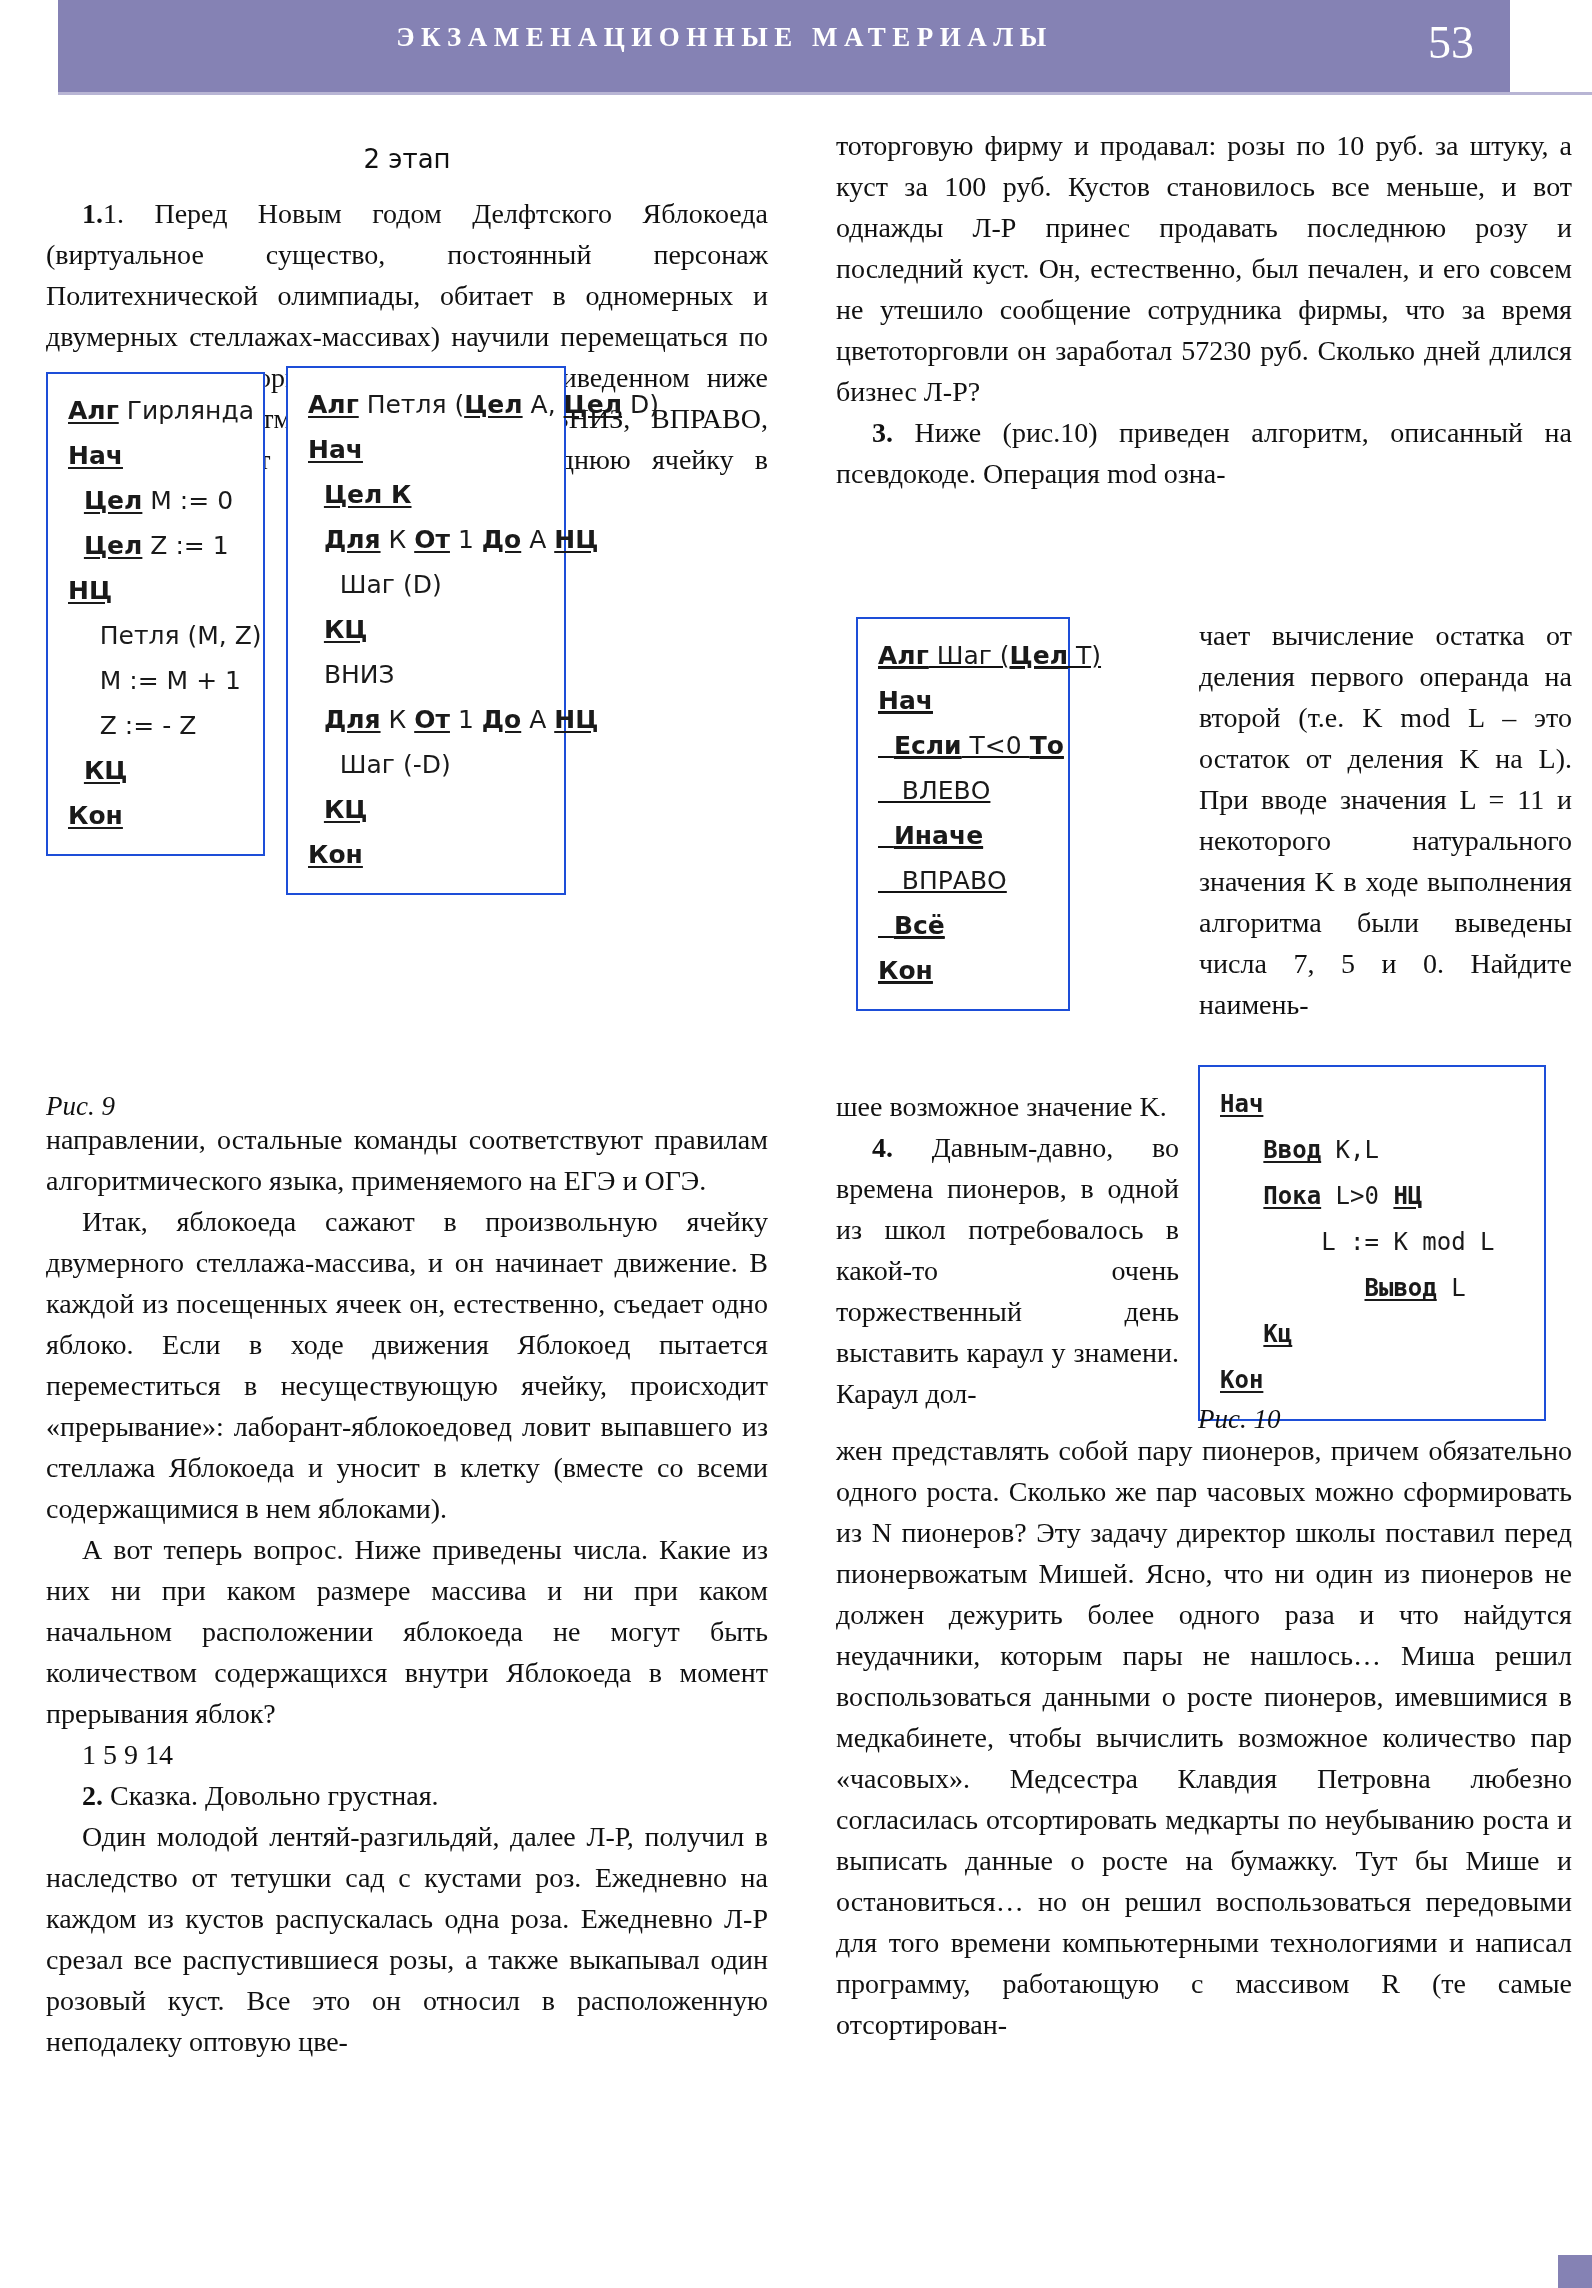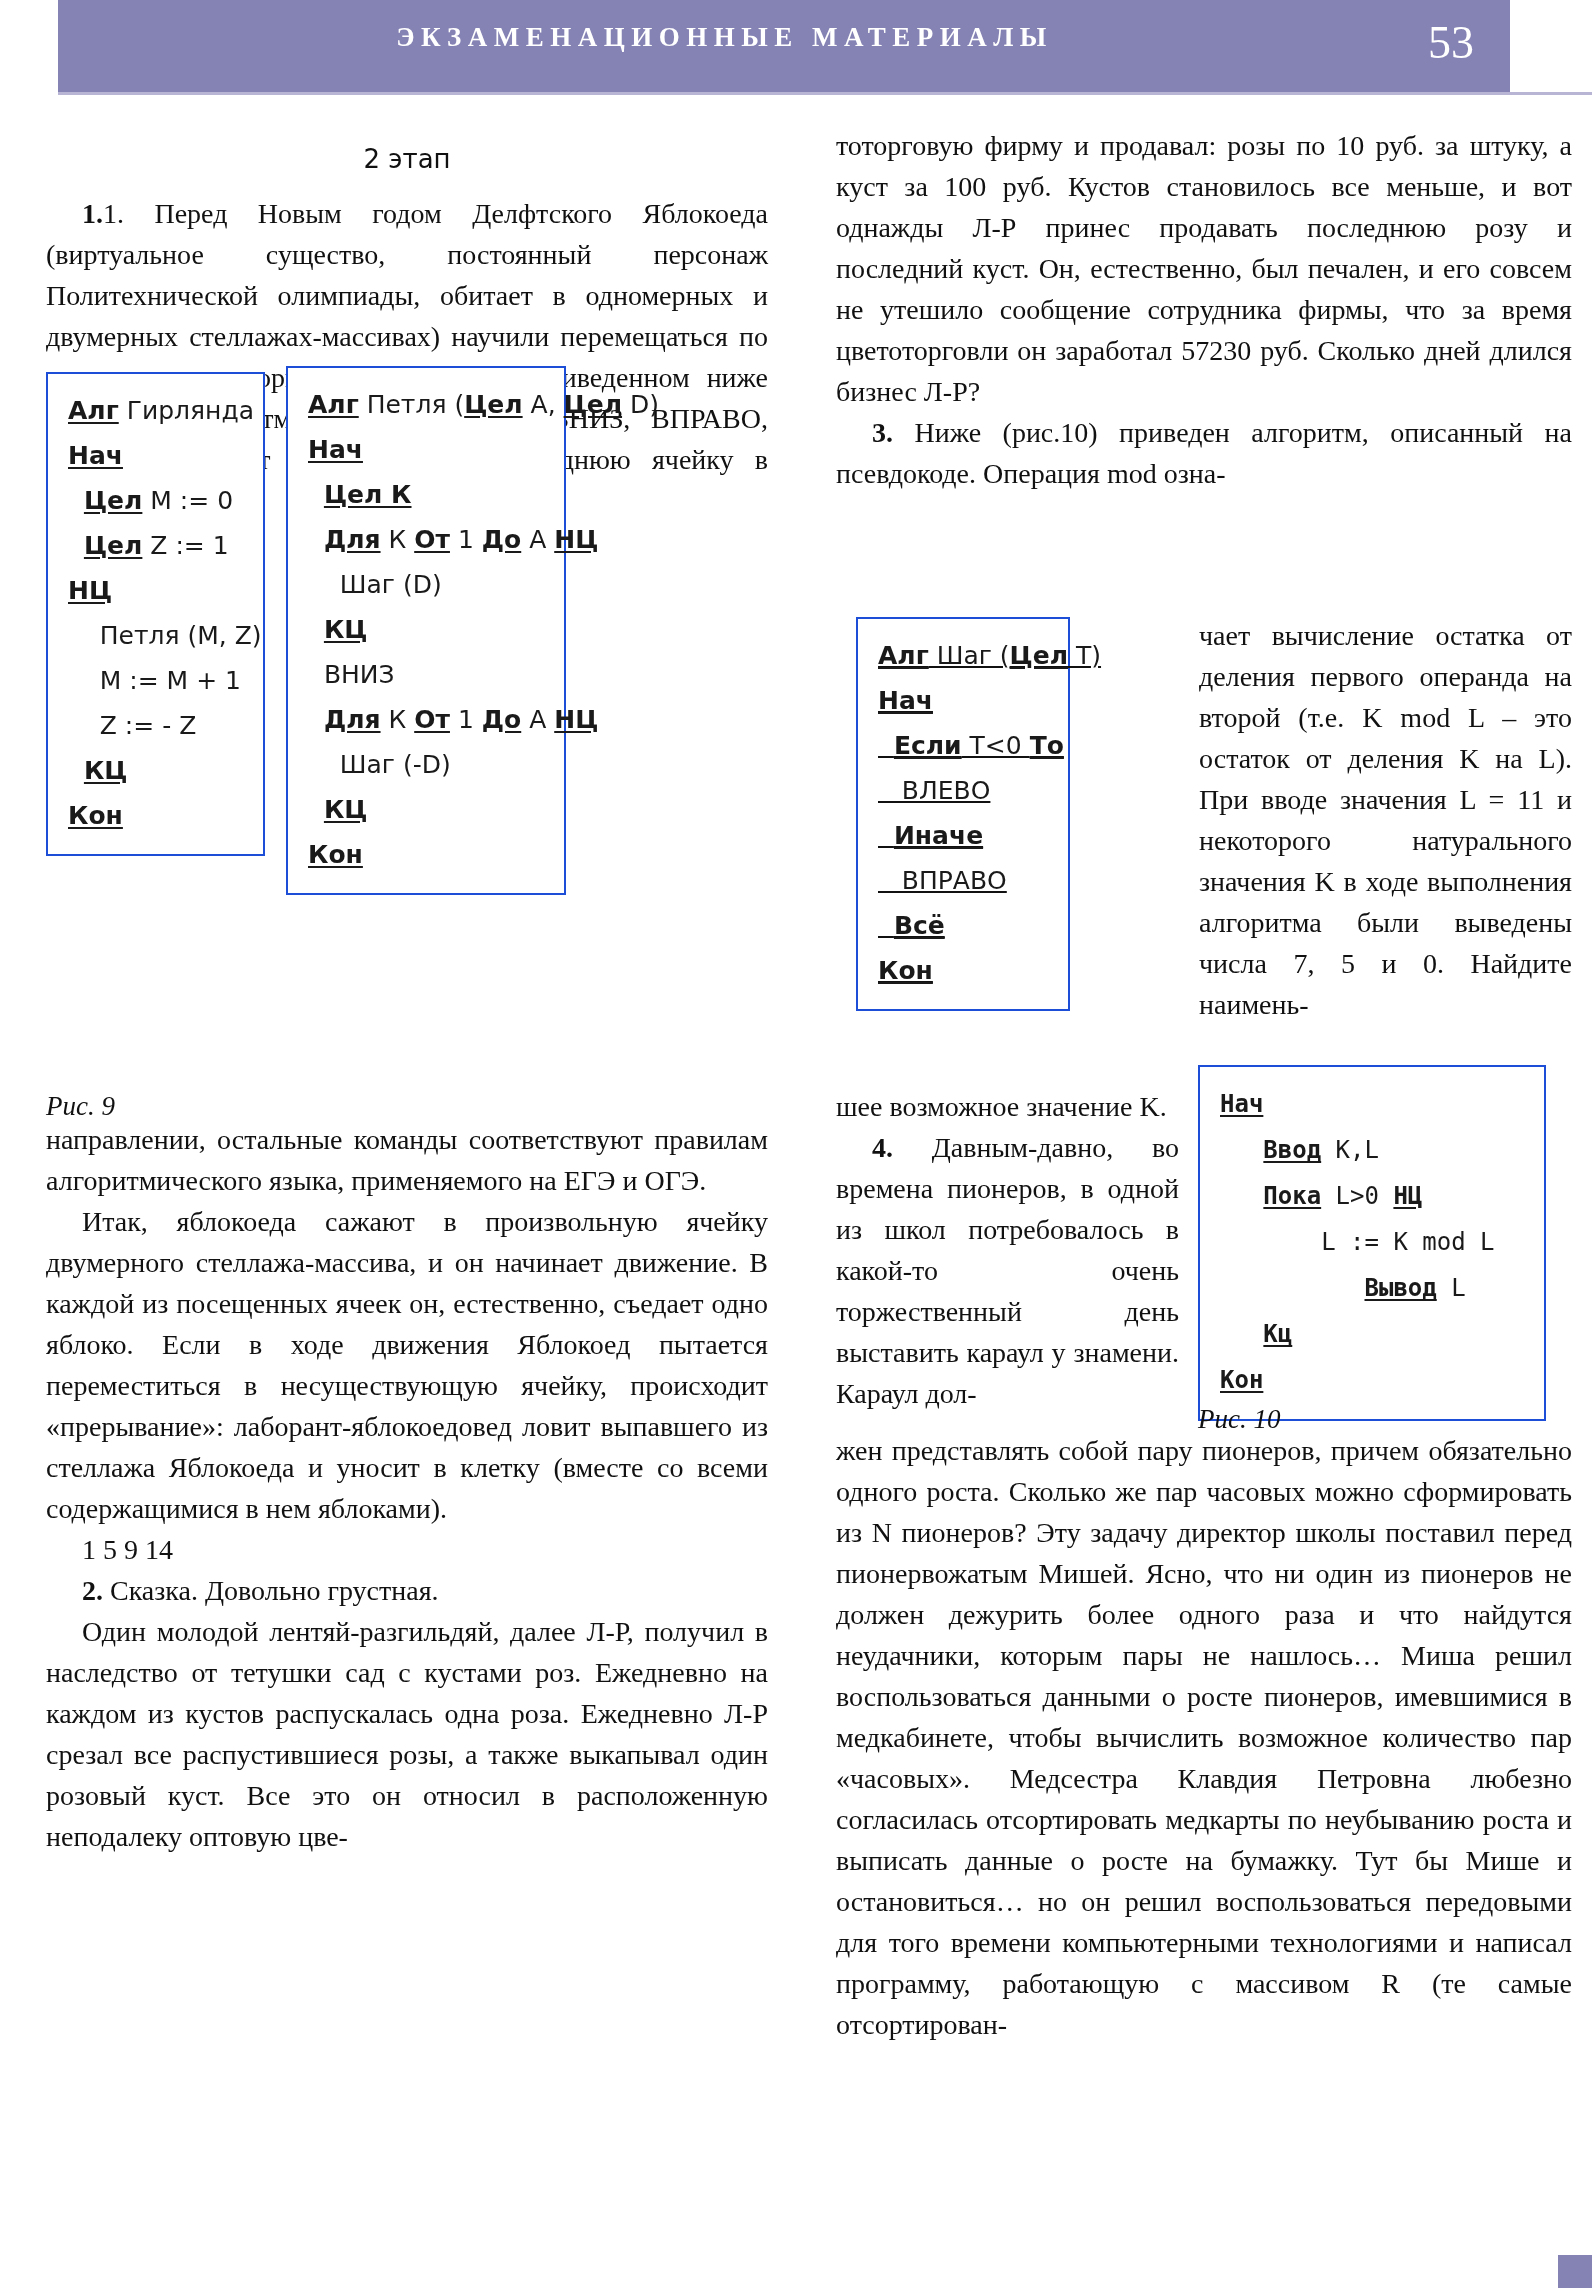--- a/index.html
+++ b/index.html
@@ -164,20 +164,21 @@
       <div class="ln"><span>  </span><span class="kw">КЦ</span></div>
       <div class="ln"><span class="kw">Кон</span></div>
     </div>
 </div>
 
 <div id="fig9-caption" class="figcap">Рис. 9</div>
 
 <div class="tb" style="left:46px; top:1119px; width:722px;">
   <p class="body noindent">направлении, остальные команды соответствуют правилам алгоритмического языка, применяемого на ЕГЭ и ОГЭ.</p>
   <p class="body">Итак, яблокоеда сажают в произвольную ячейку двумерного стеллажа-массива, и он начинает движение. В каждой из посещенных ячеек он, естественно, съедает одно яблоко. Если в ходе движения Яблокоед пытается переместиться в несуществующую ячейку, происходит «прерывание»: лаборант-яблокоедовед ловит выпавшего из стеллажа Яблокоеда и уносит в клетку (вместе со всеми содержащимися в нем яблоками).</p>
+  <p class="body">А вот теперь вопрос. Ниже приведены числа. Какие из них ни при каком размере массива и ни при каком начальном расположении яблокоеда не могут быть количеством содержащихся внутри Яблокоеда в момент прерывания яблок?</p>
   <p class="body">1 5 9 14</p>
   <p class="body">
     <span class="num">2.</span><span id="task2-intro-rest"> Сказка. Довольно грустная.</span>
   </p>
   <p class="body">Один молодой лентяй-разгильдяй, далее Л-Р, получил в наследство от тетушки сад с кустами роз. Ежедневно на каждом из кустов распускалась одна роза. Ежедневно Л-Р срезал все распустившиеся розы, а также выкапывал один розовый куст. Все это он относил в расположенную неподалеку оптовую цве-</p>
 </div>
 
 <div class="tb" style="left:836px; top:125px; width:736px;">
   <p class="body noindent">тоторговую фирму и продавал: розы по 10 руб. за штуку, а куст за 100 руб. Кустов становилось все меньше, и вот однажды Л-Р принес продавать последнюю розу и последний куст. Он, естественно, был печален, и его совсем не утешило сообщение сотрудника фирмы, что за время цветоторговли он заработал 57230 руб. Сколько дней длился бизнес Л-Р?</p>
   <p class="body">

